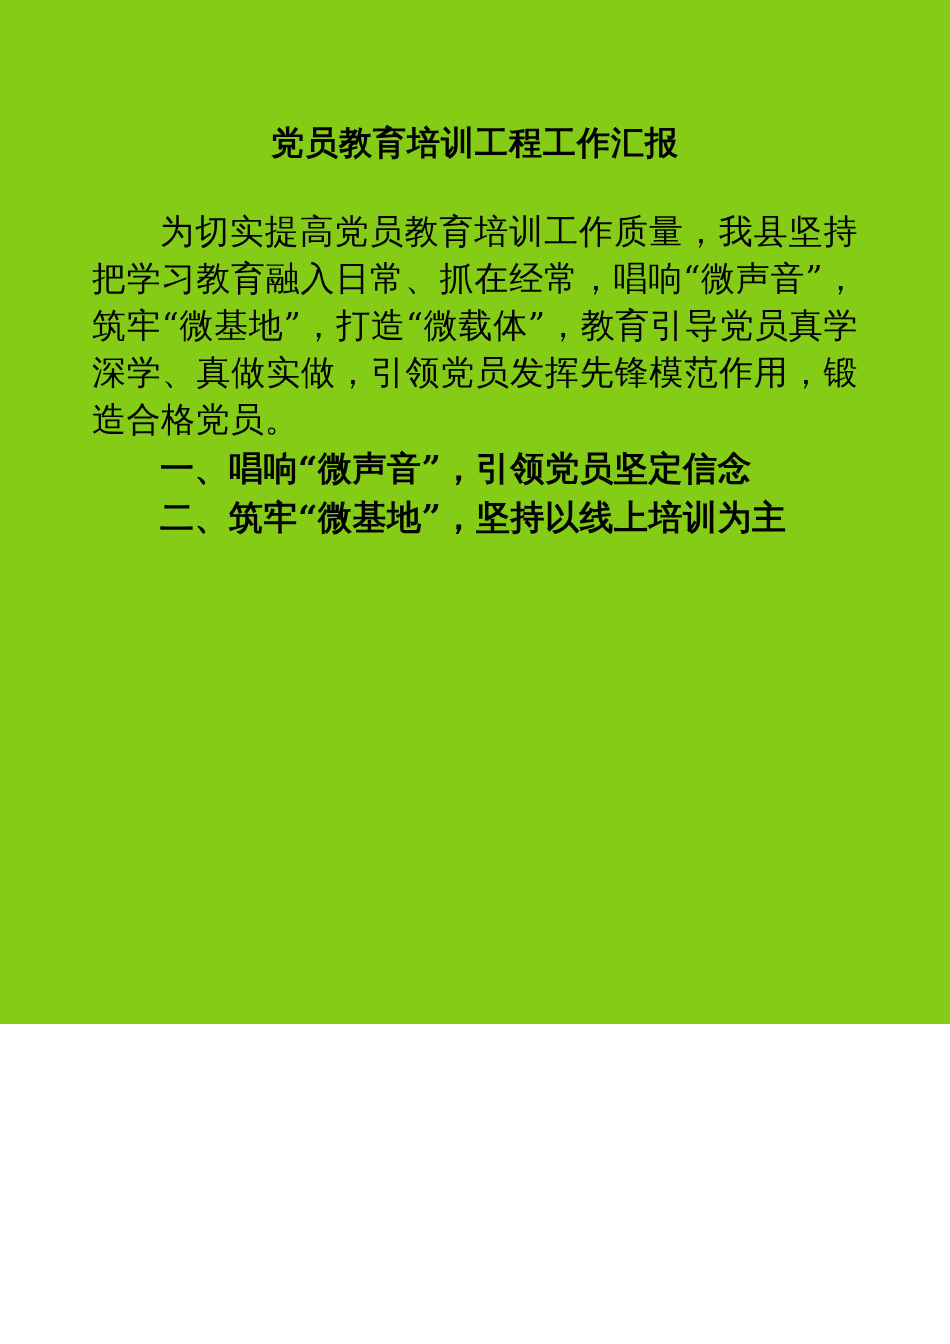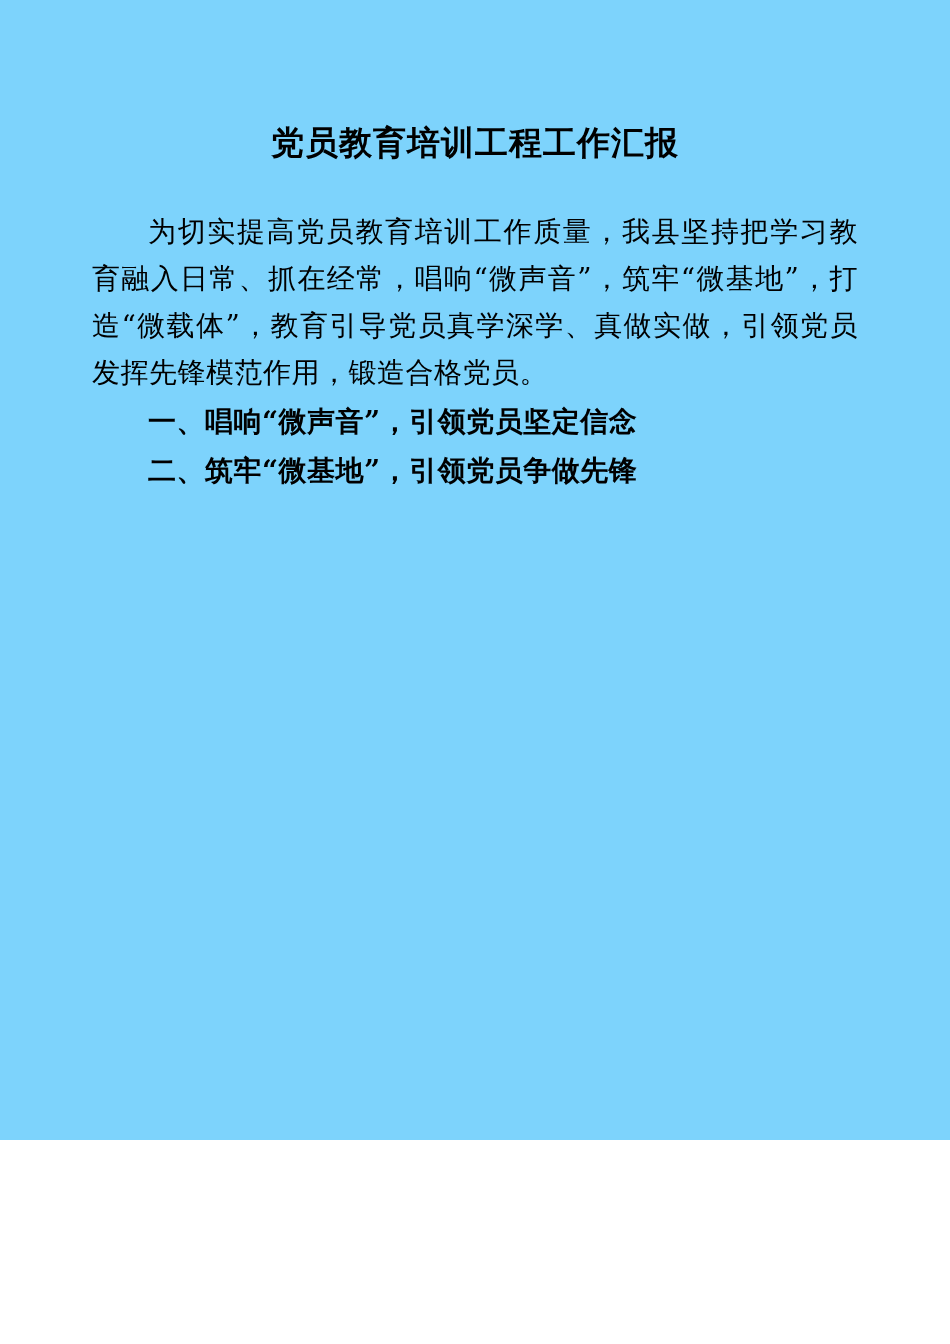--- a/index.html
+++ b/index.html
@@ -10,48 +10,48 @@
   body {
     width: 950px;
     height: 1344px;
     font-family: "DejaVu Serif", "Liberation Serif", serif;
     color: #000000;
     overflow: hidden;
   }
   .page {
     box-sizing: border-box;
     width: 950px;
-    height: 1140px;
+    height: 1024px;
     padding: 120px 92px 68px 92px;
-    background: #7dd3fc;
+    background: #84cc16;
   }
   .doc-title {
     font-family: "DejaVu Serif", "Liberation Serif", serif;
     font-weight: bold;
     font-size: 33px;
     line-height: 1.4;
     text-align: center;
     letter-spacing: 1px;
     margin: 0 0 42px 0;
   }
   .para {
-    font-size: 28px;
+    font-size: 34px;
     line-height: 47px;
     text-align: justify;
     text-justify: inter-ideograph;
     margin: 0 0 2px 0;
     text-indent: 2em;
     letter-spacing: 0.5px;
   }
   .para.heading {
     font-weight: bold;
   }
 </style>
 </head>
 <body>
 
 <div class="page">
   <h1 class="doc-title">党员教育培训工程工作汇报</h1>
 
   <p class="para">为切实提高党员教育培训工作质量，我县坚持把学习教育融入日常、抓在经常，唱响“微声音”，筑牢“微基地”，打造“微载体”，教育引导党员真学深学、真做实做，引领党员发挥先锋模范作用，锻造合格党员。</p>
   <p class="para heading">一、唱响“微声音”，引领党员坚定信念</p>
-  <p class="para heading">二、筑牢“微基地”，引领党员争做先锋</p>
+  <p class="para heading">二、筑牢“微基地”，坚持以线上培训为主</p>
 </div>
 
 </body></html>

